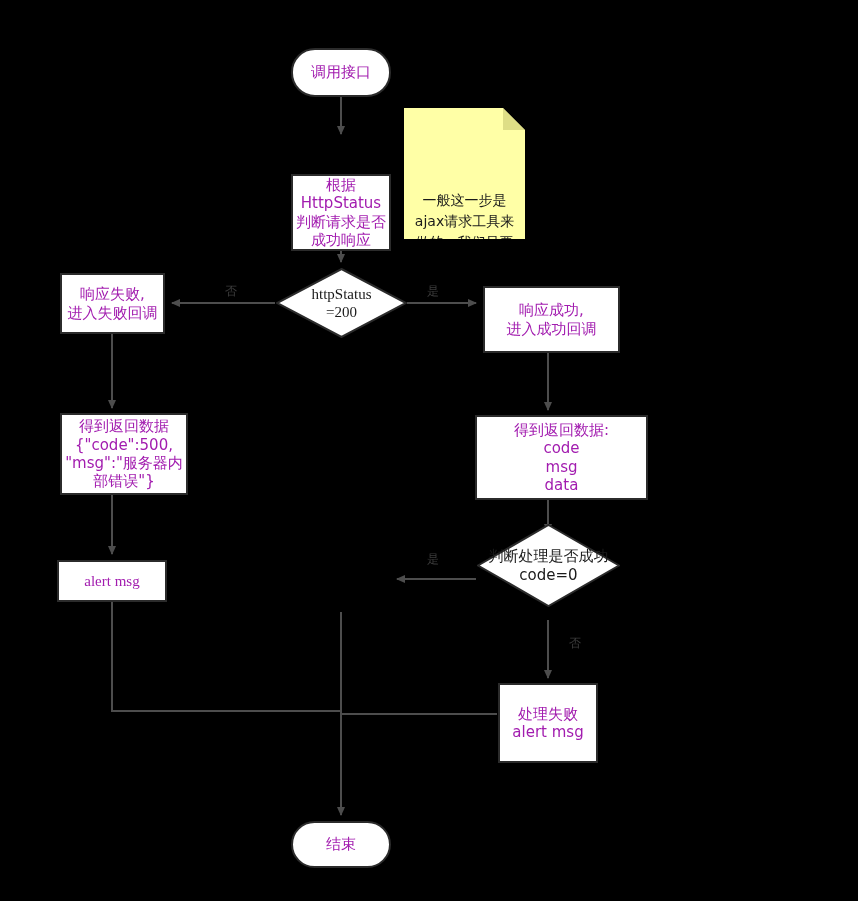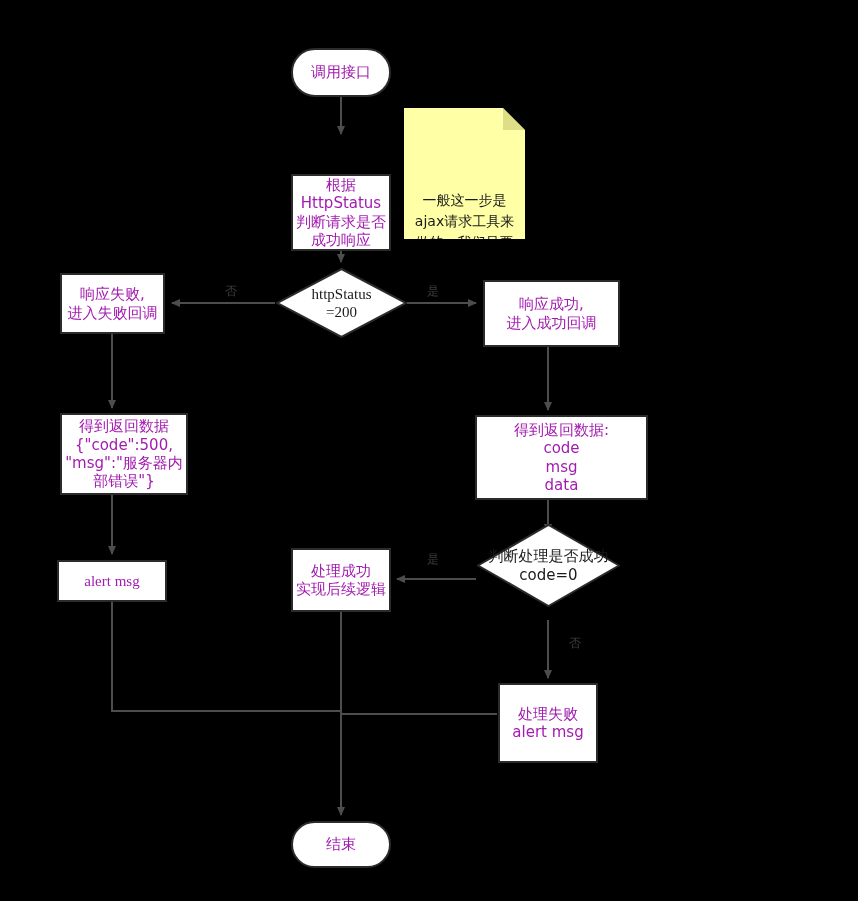--- a/index.html
+++ b/index.html
@@ -189,21 +189,21 @@
     </svg>
     <span class="dtext">httpStatus
 =200</span>
   </div>
 
   <div class="node process cjk" style="left:60px; top:273px; width:105px; height:61px;">
     <span>响应失败,
 进入失败回调</span>
   </div>
 
-  <div class="node process cjk" style="left:483px; top:280px; width:137px; height:67px;text-align:center;">
+  <div class="node process cjk" style="left:483px; top:286px; width:137px; height:67px;text-align:center;">
     <span>响应成功,
 进入成功回调</span>
   </div>
 
   <div class="node process cjk" style="left:60px; top:413px; width:128px; height:82px;">
     <span>得到返回数据
 {"code":500,
 "msg":"服务器内
 部错误"}</span>
   </div>
@@ -220,24 +220,20 @@
   </div>
 
   <div class="decision" style="left:477px; top:524px; width:143px; height:83px;">
     <svg width="143" height="83" viewBox="0 0 143 83">
       <polygon points="71.5,1 142,41.5 71.5,82 1,41.5" fill="#ffffff" stroke="#2b2b2b" stroke-width="2"></polygon>
     </svg>
     <span class="dtext cjk">判断处理是否成功
 code=0</span>
   </div>
 
-  <div class="node process cjk" style="left:291px; top:548px; width:100px; height:64px;">
-    <span>处理成功
-实现后续逻辑</span>
-  </div>
 
   <div class="node process cjk" style="left:498px; top:683px; width:100px; height:80px;">
     <span>处理失败
 alert msg</span>
   </div>
 
   <div class="node terminator cjk" style="left:291px; top:821px; width:100px; height:47px;align-items:center;">
     <span>结束</span>
   </div>
 

